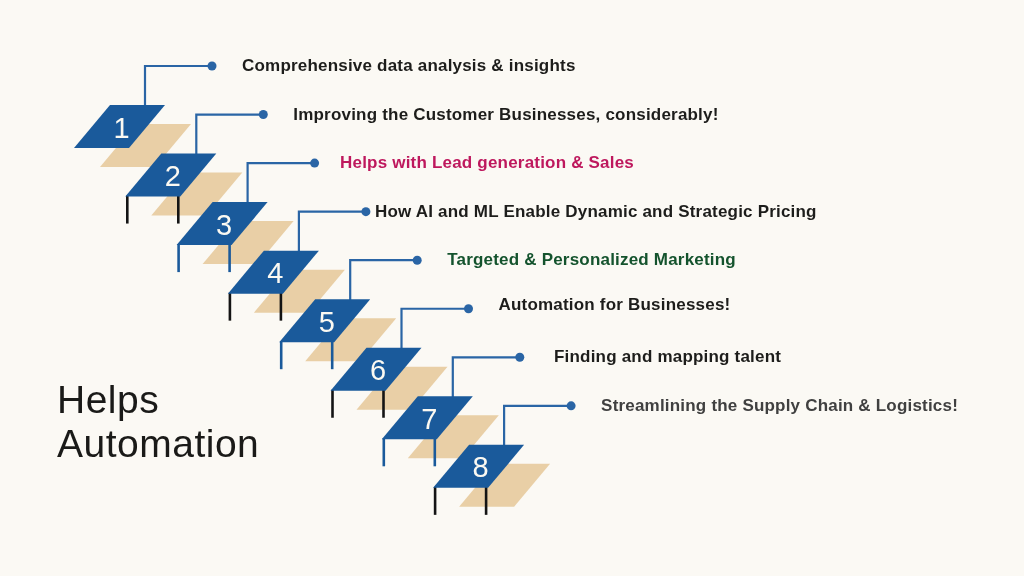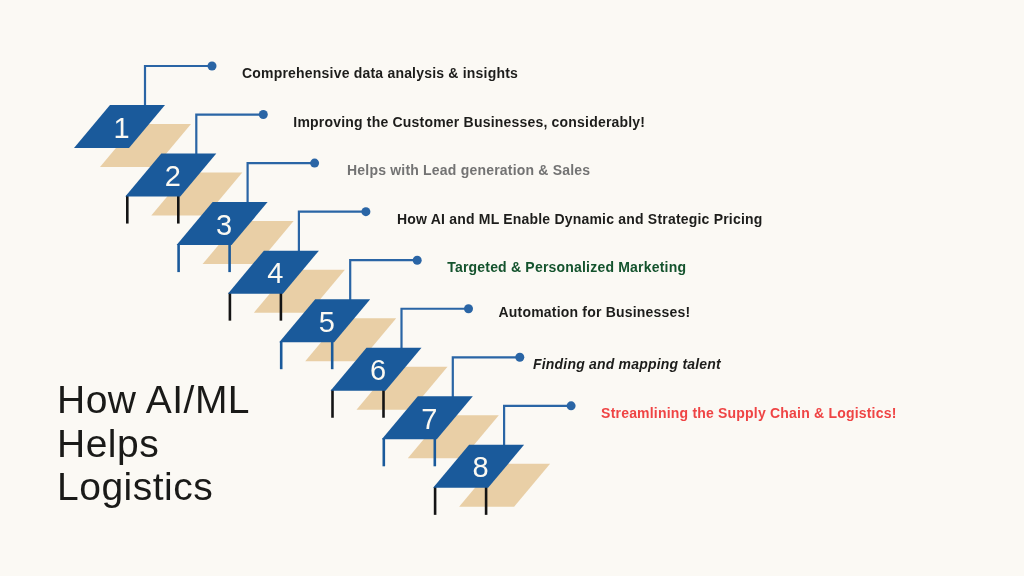--- a/index.html
+++ b/index.html
@@ -3,21 +3,21 @@
 <meta charset="utf-8">
 <style>
   html,body{margin:0;padding:0;background:#fff;}
   .stage{
     position:relative;width:1024px;height:576px;overflow:hidden;
     font-family:"Liberation Sans",sans-serif;
   }
   svg{position:absolute;left:0;top:0;}
   .step-label{
     position:absolute;transform:translateY(-50%);
-    font-weight:700;font-size:14px;letter-spacing:.2px;white-space:nowrap;margin-top:7px;
+    font-weight:700;font-size:17px;letter-spacing:.2px;white-space:nowrap;
   }
   .main-title{
     position:absolute;left:57px;top:378px;
     font-size:39px;line-height:1.12;letter-spacing:.5px;font-weight:400;
   }
   .step-num{
     font-family:"Liberation Sans",sans-serif;
     font-size:29px;
   }
 </style>
@@ -97,25 +97,24 @@
           <line x1="435.09999999999997" y1="486.84999999999997" x2="435.09999999999997" y2="514.8499999999999" stroke="#141414" stroke-width="2.6"></line>
           <line x1="486.09999999999997" y1="486.84999999999997" x2="486.09999999999997" y2="514.8499999999999" stroke="#141414" stroke-width="2.6"></line>
           <polygon points="433.09999999999997,487.84999999999997 488.09999999999997,487.84999999999997 524.0999999999999,444.84999999999997 469.09999999999997,444.84999999999997" fill="#1a5a9b"></polygon>
           <text x="480.59999999999997" y="477.34999999999997" text-anchor="middle" fill="#fbf9f2" class="step-num">8</text>
         </g>
       </g>
     </svg>
   <div id="labels">
       <div class="step-label" style="left: 242px; top: 66px; color: rgb(29, 29, 27);">Comprehensive data analysis &amp; insights</div>
       <div class="step-label" style="left: 293.3px; top: 114.55px; color: rgb(29, 29, 27);">Improving the Customer Businesses, considerably!</div>
-      <div class="step-label" style="left: 347px; top: 163.1px; color: #737373;">Helps with Lead generation &amp; Sales</div>
-      <div class="step-label" style="left: 397px; top: 211.65px; color: rgb(29, 29, 27);">How AI and ML Enable Dynamic and Strategic Pricing</div>
+      <div class="step-label" style="left: 340px; top: 163.1px; color: #be185d;">Helps with Lead generation &amp; Sales</div>
+      <div class="step-label" style="left: 375px; top: 211.65px; color: rgb(29, 29, 27);">How AI and ML Enable Dynamic and Strategic Pricing</div>
       <div class="step-label" style="left: 447.2px; top: 260.2px; color: #14532d;">Targeted &amp; Personalized Marketing</div>
       <div class="step-label" style="left: 498.5px; top: 305px; color: rgb(29, 29, 27);">Automation for Businesses!</div>
-      <div class="step-label" style="left: 533px; top: 357.3px; color: rgb(29, 29, 27); font-style: italic;">Finding and mapping talent</div>
-      <div class="step-label" style="left: 601.1px; top: 405.85px; color: #ef4444;">Streamlining the Supply Chain &amp; Logistics!</div>
+      <div class="step-label" style="left: 554px; top: 357.3px; color: rgb(29, 29, 27);">Finding and mapping talent</div>
+      <div class="step-label" style="left: 601.1px; top: 405.85px; color: #404040;">Streamlining the Supply Chain &amp; Logistics!</div>
     </div>
   <div class="main-title" id="main-title" style="color: rgb(26, 26, 24);">
-    <div>How AI/ML</div>
     <div>Helps</div>
-    <div>Logistics</div>
+    <div>Automation</div>
   </div>
 </div>
 
 </body></html>

